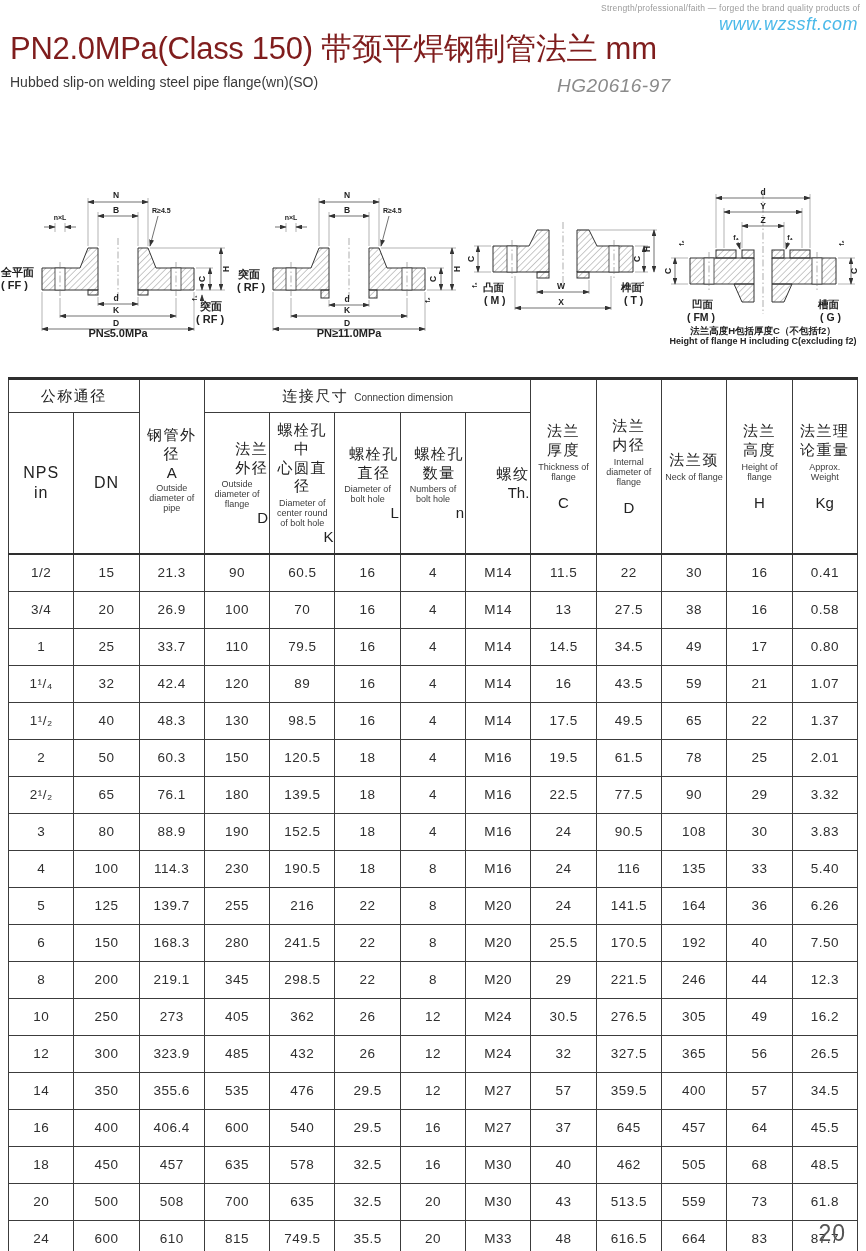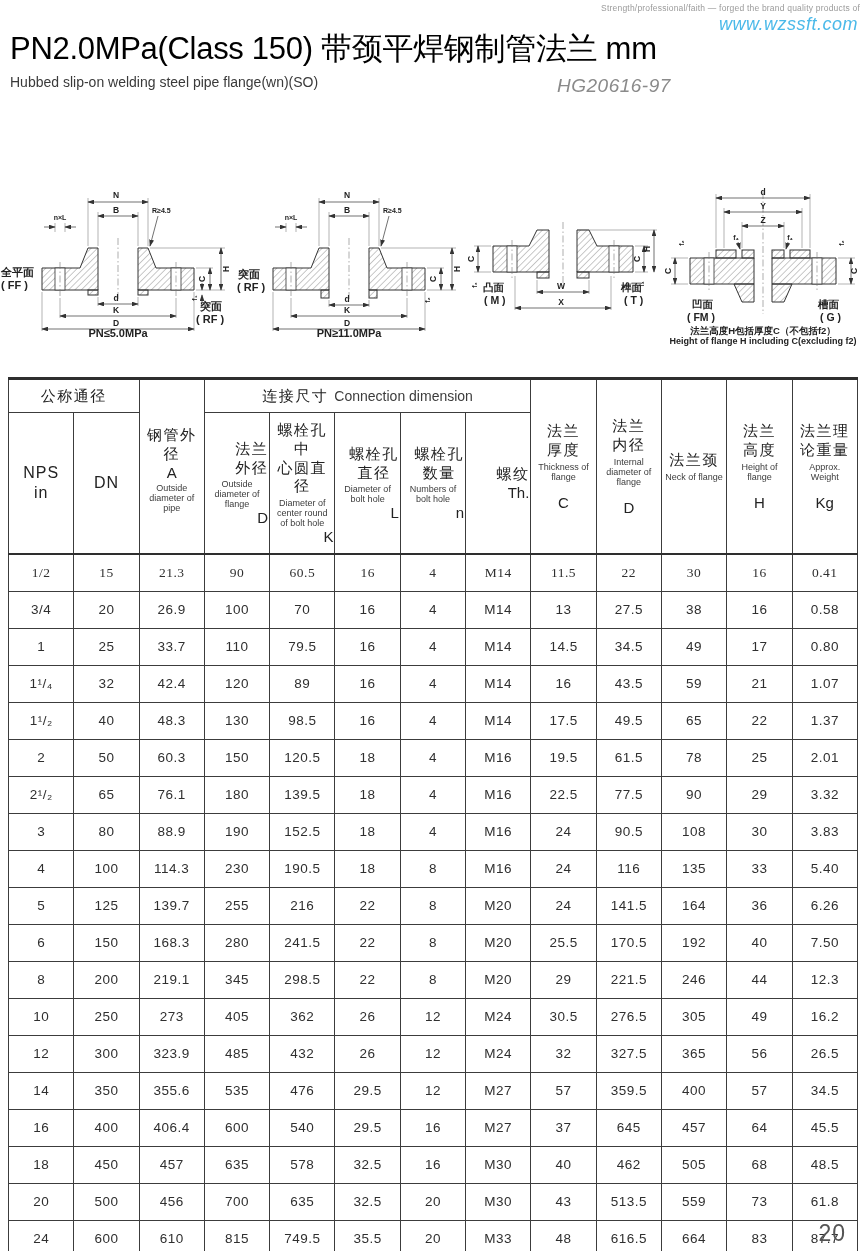--- a/index.html
+++ b/index.html
@@ -2,21 +2,21 @@
 <html><head>
 <meta charset="utf-8">
 <style>
   html,body{margin:0;padding:0;}
   body{
     width:866px;height:1251px;position:relative;background:#ffffff;
     font-family:"Liberation Sans",sans-serif;color:#333;overflow:hidden;
   }
   .tagline{position:absolute;top:3px;right:6px;font-size:8.5px;color:#9b9b9b;letter-spacing:.2px;}
   .website{position:absolute;top:14px;right:8px;font-size:18px;font-style:italic;color:#4ab9e9;letter-spacing:.5px;}
-  .title{position:absolute;top:28px;left:10px;font-size:31px;color:#000000;white-space:nowrap;letter-spacing:-.3px;}
+  .title{position:absolute;top:28px;left:10px;font-size:31px;color:#7f1d1d;white-space:nowrap;letter-spacing:-.3px;}
   .subtitle{position:absolute;top:74px;left:10px;font-size:14px;color:#3a3a3a;}
   .standard{position:absolute;top:75px;left:557px;font-size:19px;font-style:italic;font-weight:normal;color:#8a8a8a;letter-spacing:.5px;}
   .diagrams{position:absolute;top:186px;left:0;width:866px;height:162px;display:flex;align-items:flex-start;}
   svg text{font-family:"Liberation Sans",sans-serif;fill:#222;}
   .dt{font-size:8.5px;font-weight:bold;}
   .ft{font-size:7px;font-weight:bold;}
   .facet{font-size:11px;font-weight:bold;}
   .facet2{font-size:10.5px;font-weight:bold;}
   .capt{font-size:11px;font-weight:bold;}
   .capt2{font-size:9.5px;font-weight:bold;}
@@ -33,26 +33,26 @@
     border-top:3px solid #2e2e2e;border-bottom:3px solid #2e2e2e;
   }
   .spec-table th,.spec-table td{
     border:1px solid #3c3c3c;text-align:center;vertical-align:middle;
     padding:0;font-weight:normal;
   }
   .spec-table thead tr.r1{height:34px;margin-left:32px;}
   .spec-table thead tr.r2{height:102px;}
   .spec-table tbody tr{height:37px;}
   .spec-table tbody td{font-size:13.5px;color:#2f2f2f;letter-spacing:.5px;}
-  .spec-table tbody tr:first-child td{border-top:2.5px solid #2e2e2e;font-family:Liberation Serif, serif;}
+  .spec-table tbody tr:first-child td{border-top:2.5px solid #2e2e2e;}
   .cn{font-size:15px;letter-spacing:1.5px;line-height:1.25;color:#222;}
   .en{font-size:9px;color:#3c3c3c;line-height:1.12;margin-top:2px;padding:0 1px;}
   .letter{font-size:15px;color:#222;}
   .sym{font-size:16px;letter-spacing:1px;color:#222;line-height:1.25;}
-  .grp-en{font-size:14px;color:#3c3c3c;margin-left:6px;letter-spacing:0;}
+  .grp-en{font-size:10px;color:#3c3c3c;margin-left:6px;letter-spacing:0;}
   .h2cell{height:100%;box-sizing:border-box;display:flex;flex-direction:column;justify-content:space-between;align-items:flex-end;padding:8px 1px;}
   .hvcell{height:100%;box-sizing:border-box;display:flex;flex-direction:column;justify-content:center;align-items:center;padding:4px 1px;}
   .hvcell .letter{margin-top:12px;}
   .hacell{height:100%;box-sizing:border-box;display:flex;flex-direction:column;justify-content:flex-start;align-items:center;padding-top:6px;}
   .pageno{position:absolute;top:1220px;right:20px;font-size:23px;color:#555;letter-spacing:1px;}
 </style>
 </head>
 <body>
 
 <div class="tagline">Strength/professional/faith — forged the brand quality products of</div>
@@ -646,21 +646,21 @@
         <td>M30</td>
         <td>40</td>
         <td>462</td>
         <td>505</td>
         <td>68</td>
         <td>48.5</td>
       </tr>
       <tr>
         <td>20</td>
         <td>500</td>
-        <td>456</td>
+        <td>508</td>
         <td>700</td>
         <td>635</td>
         <td>32.5</td>
         <td>20</td>
         <td>M30</td>
         <td>43</td>
         <td>513.5</td>
         <td>559</td>
         <td>73</td>
         <td>61.8</td>

